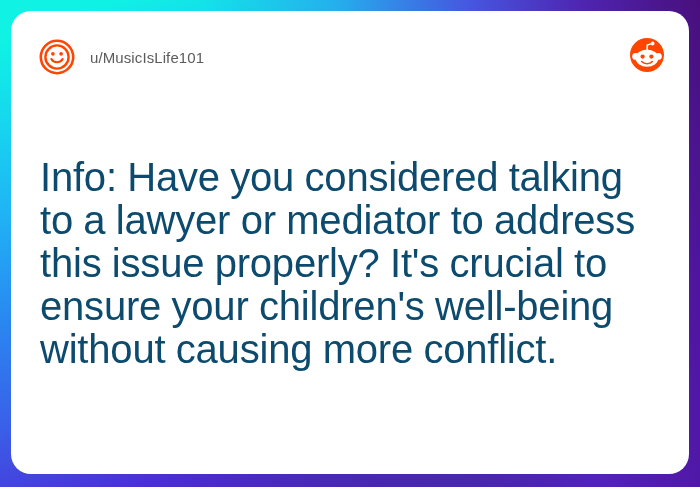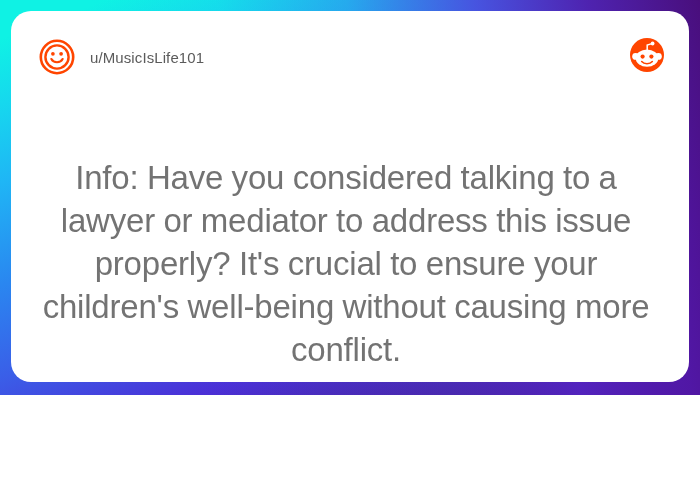--- a/index.html
+++ b/index.html
@@ -11,21 +11,21 @@
     height: 489px;
     overflow: hidden;
     font-family: "Liberation Sans", sans-serif;
     background: #ffffff;
   }
 
   
   #post-card-frame {
     position: relative;
     width: 700px;
-    height: 395px;
+    height: 487px;
     box-sizing: border-box;
     background:
       linear-gradient(160deg,
         #0ff2e4 0%,
         #0ff2e4 6%,
         #16d8ee 16%,
         #1fb6f5 28%,
         #2a86f0 44%,
         #3a5fe8 58%,
         #4b2fd6 72%,
@@ -97,28 +97,27 @@
     height: 36px;
     display: block;
   }
 
   
   #post-body {
     position: absolute;
     left: 29px;
     top: 145px;
     width: 612px;
-    font-size: 33px;
+    font-size: 40px;
     line-height: 43px;
-    color: #737373;
+    color: #0c4a6e;
     letter-spacing: -0.2px;
     word-spacing: -0.5px;
     font-weight: 400;
     white-space: pre-wrap;
-    text-align: center;
   }
 </style>
 </head>
 <body>
 
 <div id="post-card-frame">
 
   <div id="post-card">
 
     <div id="post-header">

